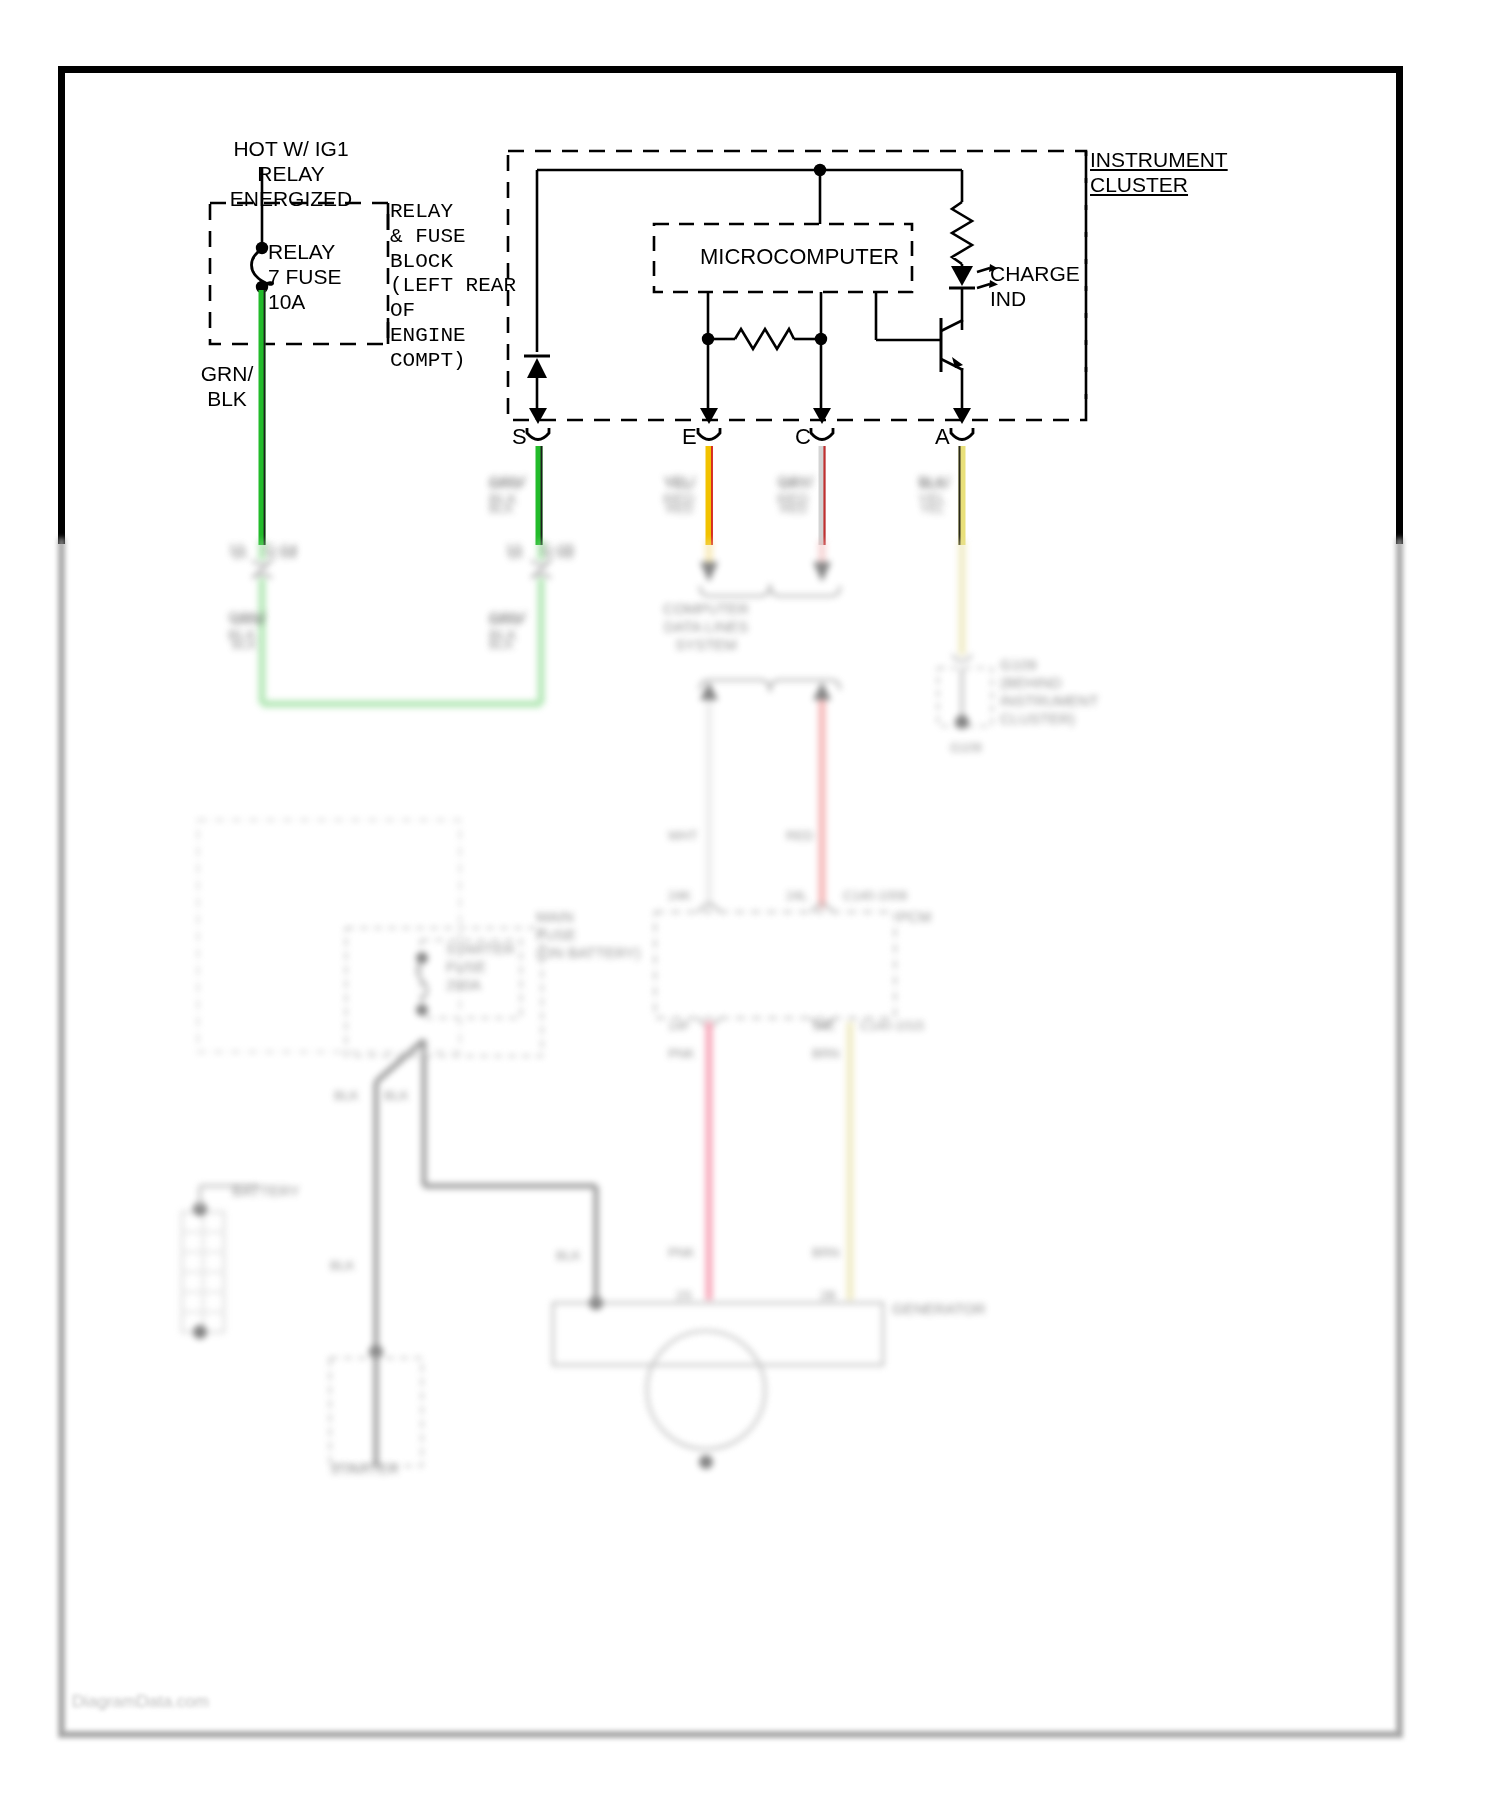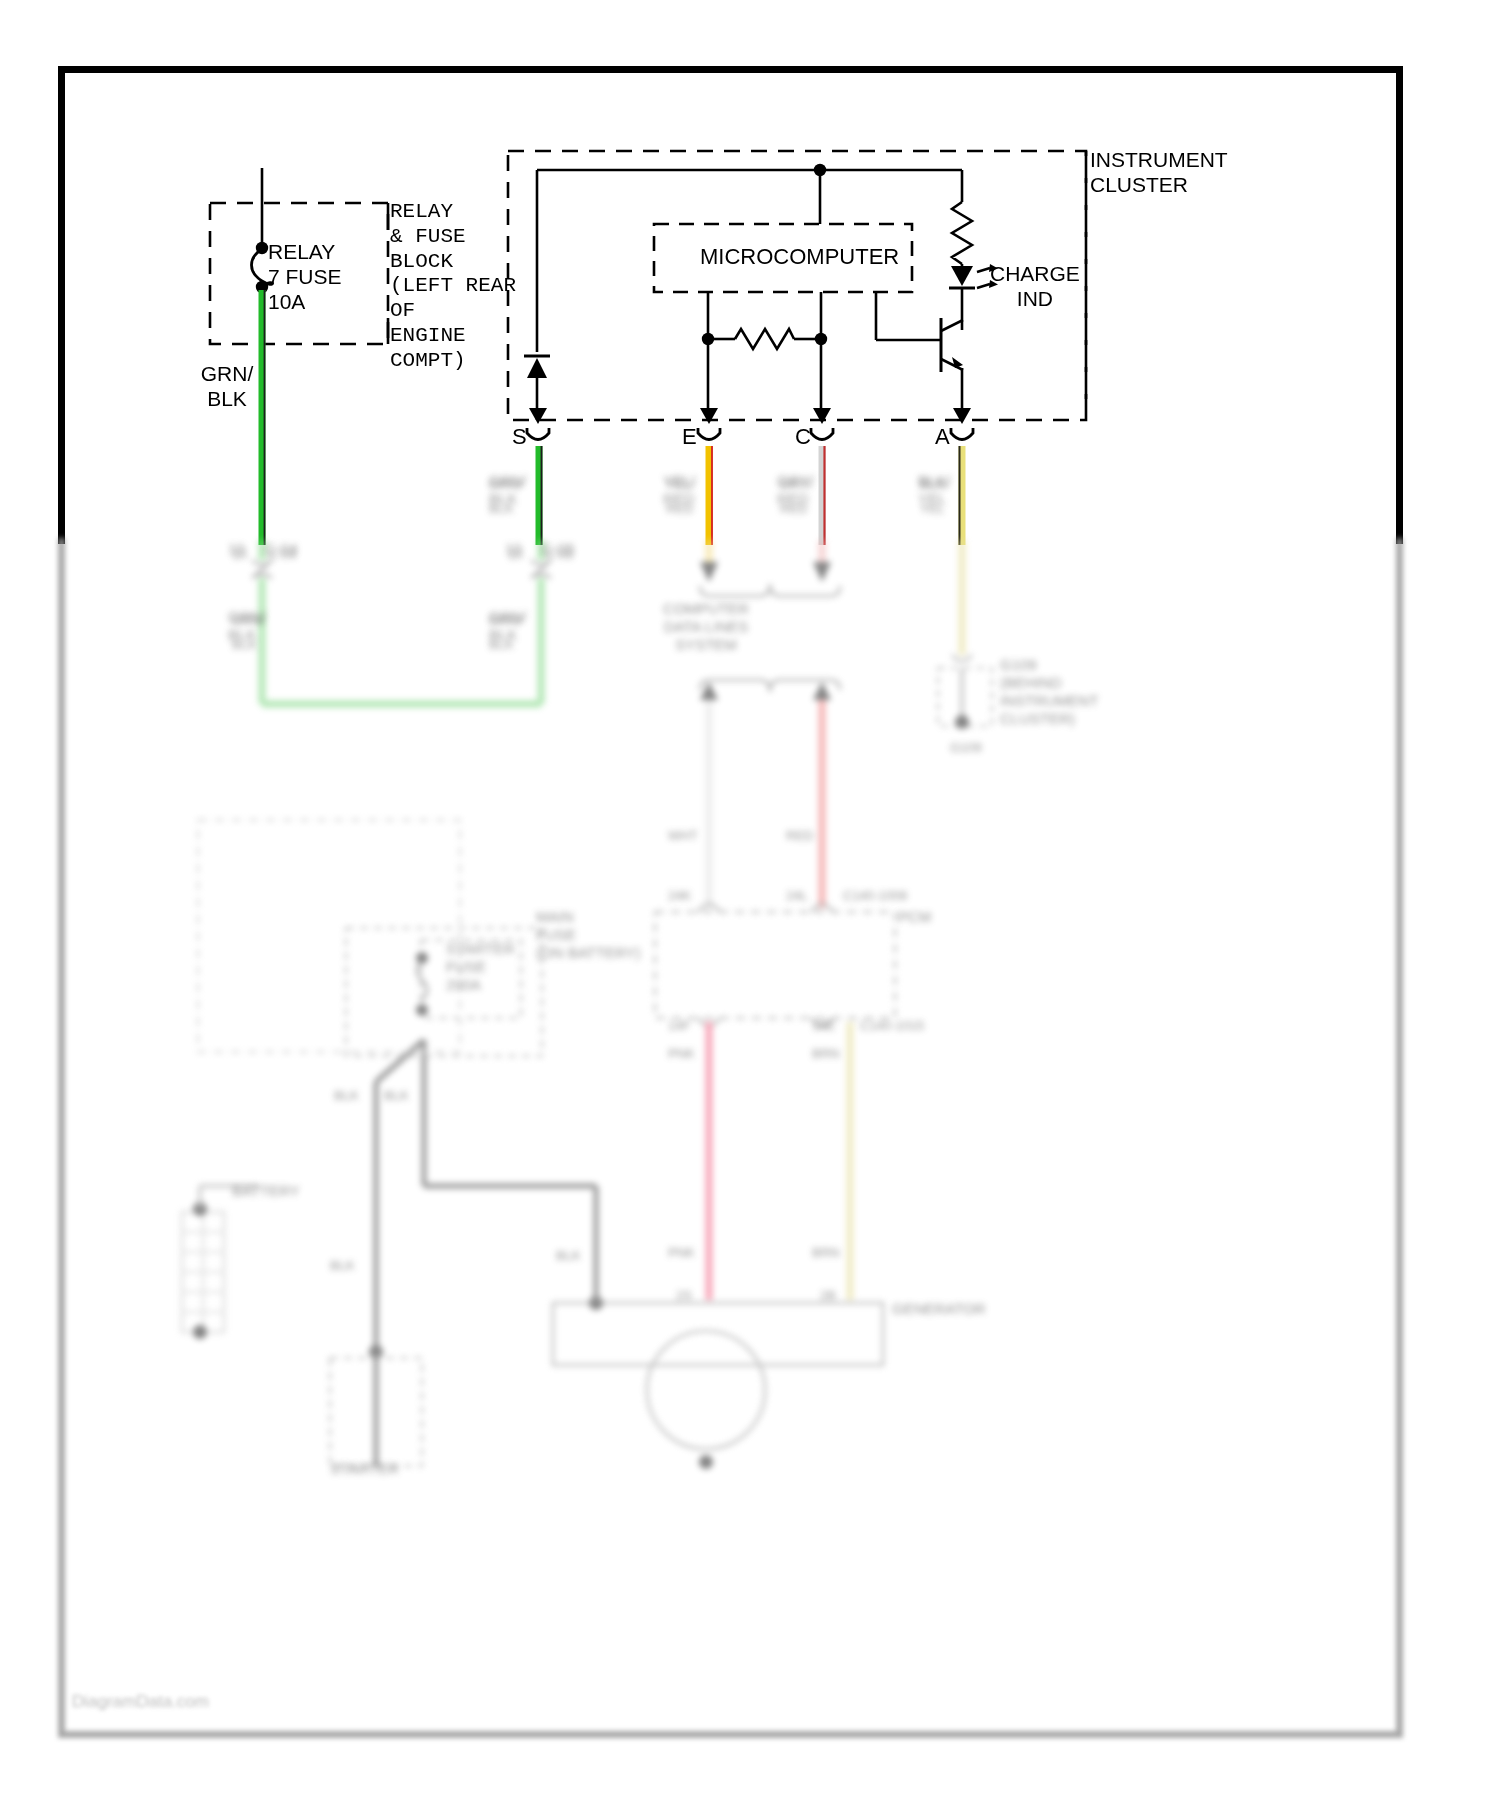--- a/index.html
+++ b/index.html
@@ -211,42 +211,45 @@
       <line x1="203" y1="1212" x2="203" y2="1332"></line>
     </g>
     <circle cx="200" cy="1209" r="7" fill="#3a3a3a"></circle>
     <circle cx="200" cy="1332" r="7" fill="#3a3a3a"></circle>
     <line x1="200" y1="1209" x2="200" y2="1186" stroke="#9a9a9a" stroke-width="3"></line>
     <line x1="200" y1="1186" x2="258" y2="1186" stroke="#9a9a9a" stroke-width="3"></line>
 
     <line x1="376" y1="1352" x2="376" y2="1466" stroke="#595959" stroke-width="5"></line>
   </svg>
 
+  <div class="txt t21 center" style="left:196px; top:137px; width:190px;"><span>HOT W/ IG1</span>
+<span>RELAY</span>
+<span>ENERGIZED</span></div>
 
   <div class="txt t21" style="left:268px; top:240px;"><span>RELAY</span>
 <span>7 FUSE</span>
 <span>10A</span></div>
 
   <div class="txt t21" style="left:390px; top:200px;font-family:Liberation Mono, monospace;"><span>RELAY</span>
 <span>&amp; FUSE</span>
 <span>BLOCK</span>
 <span>(LEFT REAR</span>
 <span>OF</span>
 <span>ENGINE</span>
 <span>COMPT)</span></div>
 
   <div class="txt t21 center" style="left:192px; top:362px; width:70px;"><span>GRN/</span>
 <span>BLK</span></div>
 
-  <div class="txt t21" style="left:1090px; top:148px;"><span>INSTRUMENT</span>
+  <div class="txt t21" style="left:1090px; top:148px;text-decoration:underline;"><span>INSTRUMENT</span>
 <span>CLUSTER</span></div>
 
   <div class="txt t22" style="left:700px; top:244px;">MICROCOMPUTER</div>
 
-  <div class="txt t21" style="left:990px; top:262px;text-align:center;"><span>CHARGE</span>
+  <div class="txt t21" style="left:990px; top:262px;"><span>CHARGE</span>
 <span>IND</span></div>
 
   <div class="txt t22" style="left:512px; top:424px;">S</div>
   <div class="txt t22" style="left:682px; top:424px;">E</div>
   <div class="txt t22" style="left:795px; top:424px;">C</div>
   <div class="txt t22" style="left:935px; top:424px;">A</div>
 
   <div class="blurtxt" style="left:489px; top:472px;"><span>GRN/</span>
 <span>BLK</span></div>
 

